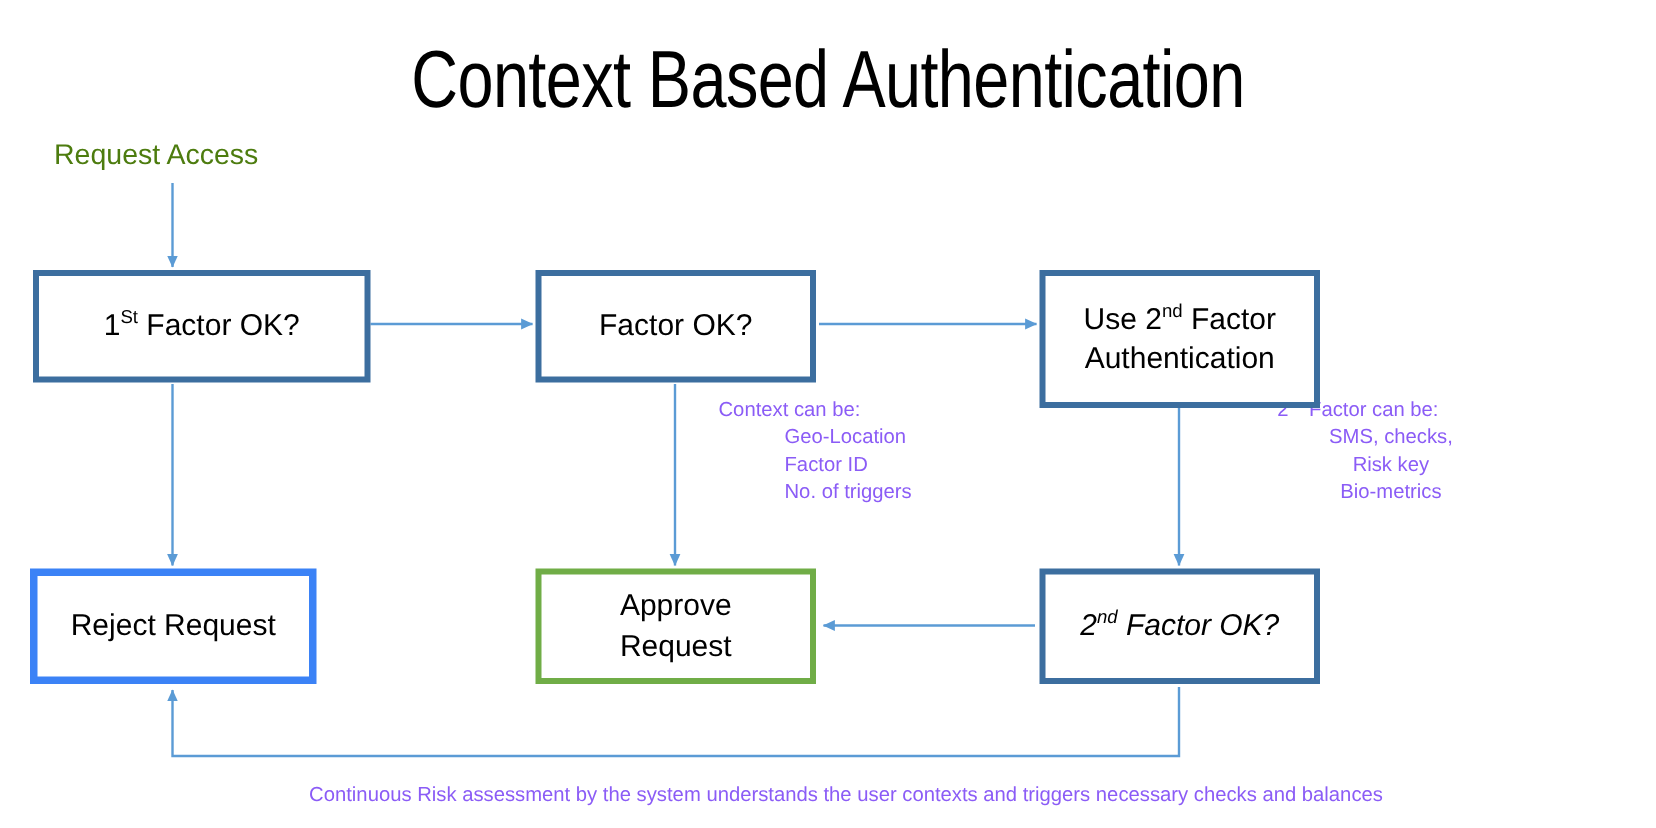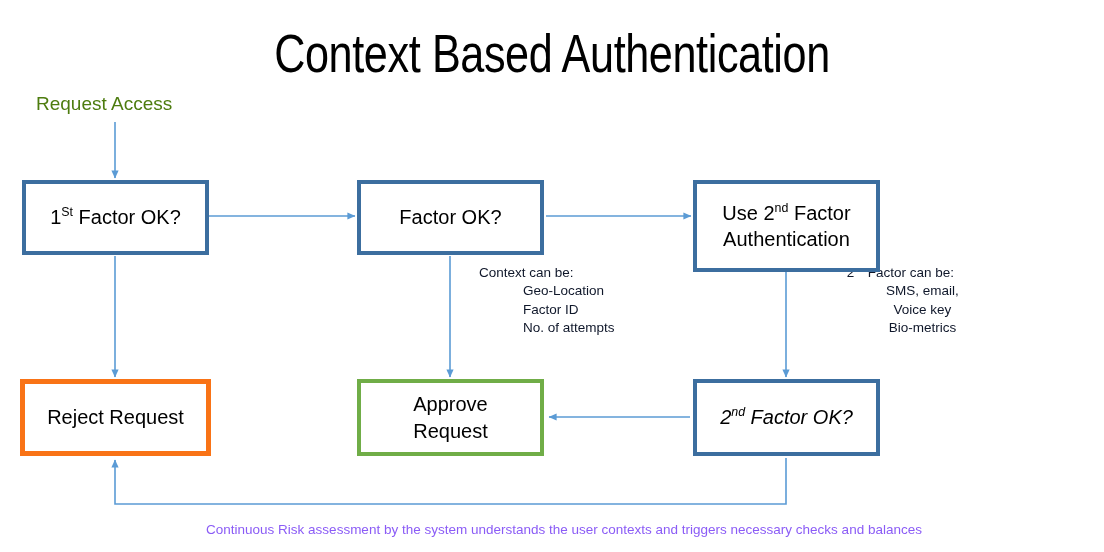--- a/index.html
+++ b/index.html
@@ -57,28 +57,28 @@
     justify-content: center;
     text-align: center;
     font-size: 20px;
     line-height: 1.32;
     color: #000000;
     z-index: 3;
   }
   .node .node-text { display: block; width: 100%; }
   .node sup { font-size: 0.62em; vertical-align: super; line-height: 0; }
   .node-blue { border: 4px solid #3C6E9F; }
-  .node-red { border: 5px solid #f97316; }
+  .node-red { border: 5px solid #3b82f6; }
   .node-green { border: 4px solid #70AD47; }
 
   .note {
     position: absolute;
     font-size: 13.5px;
     line-height: 1.36;
-    color: #0f172a;
+    color: #8b5cf6;
     white-space: nowrap;
   }
   .note .note-indent { padding-left: 44px; display: block; }
   .note sup { font-size: 0.66em; vertical-align: super; line-height: 0; }
   .note-right { text-align: center; }
 
   .caption {
     position: absolute;
     left: 12px;
     top: 522px;
@@ -117,21 +117,21 @@
       <line x1="450" y1="256" x2="450" y2="377" marker-end="url(#ah)"></line>
 
       <line x1="786" y1="256" x2="786" y2="377" marker-end="url(#ah)"></line>
 
       <line x1="690" y1="417" x2="549" y2="417" marker-end="url(#ah)"></line>
 
       <path d="M786,458 L786,504 L115,504 L115,460" marker-end="url(#ah)"></path>
     </g>
   </svg>
 
-  <div class="node node-blue" style="left:22px; top:180px; width:187px; height:75px;align-items:center;">
+  <div class="node node-blue" style="left:22px; top:180px; width:225px; height:75px;align-items:center;">
     <span class="node-text">1<sup>St</sup> Factor OK?</span>
   </div>
 
   <div class="node node-blue" style="left:357px; top:180px; width:187px; height:75px;">
     <span class="node-text">Factor OK?</span>
   </div>
 
   <div class="node node-blue" style="left:693px; top:180px; width:187px; height:92px;">
     <span class="node-text">Use 2<sup>nd</sup> Factor<br>Authentication</span>
   </div>
@@ -145,25 +145,25 @@
   </div>
 
   <div class="node node-blue" style="left:693px; top:379px; width:187px; height:77px;font-style:italic;">
     <span class="node-text">2<sup>nd</sup> Factor OK?</span>
   </div>
 
   <div class="note" style="left:479px; top:264px;">
     <span>Context can be:</span>
     <span class="note-indent">Geo-Location</span>
     <span class="note-indent">Factor ID</span>
-    <span class="note-indent">No. of attempts</span>
+    <span class="note-indent">No. of triggers</span>
   </div>
 
   <div class="note note-right" style="left:842px; top:264px;">
     <span>2<sup>nd</sup> Factor can be:</span>
-    <span class="note-indent">SMS, email,</span>
-    <span class="note-indent">Voice key</span>
+    <span class="note-indent">SMS, checks,</span>
+    <span class="note-indent">Risk key</span>
     <span class="note-indent">Bio-metrics</span>
   </div>
 
   <div class="caption">Continuous Risk assessment by the system understands the user contexts and triggers necessary checks and balances</div>
 
 </div>
 
 </body></html>

